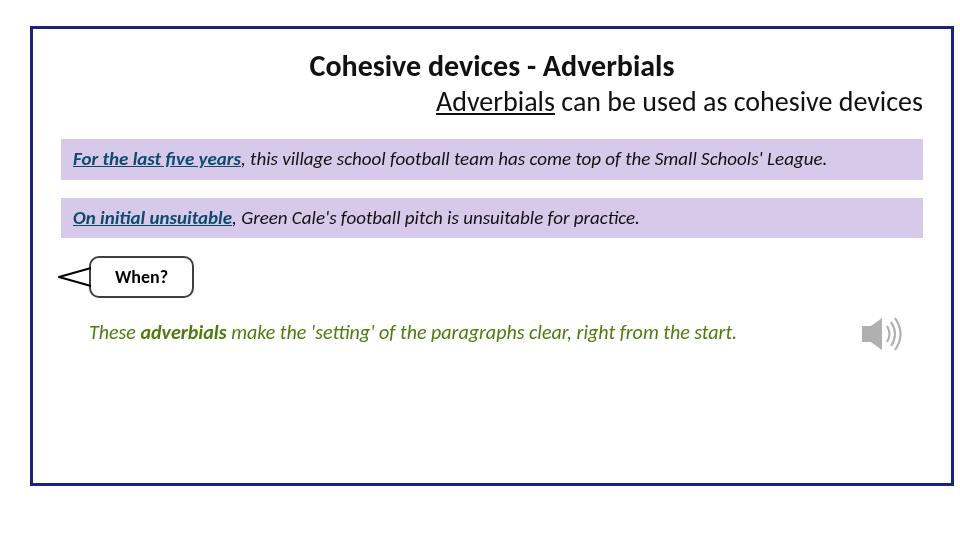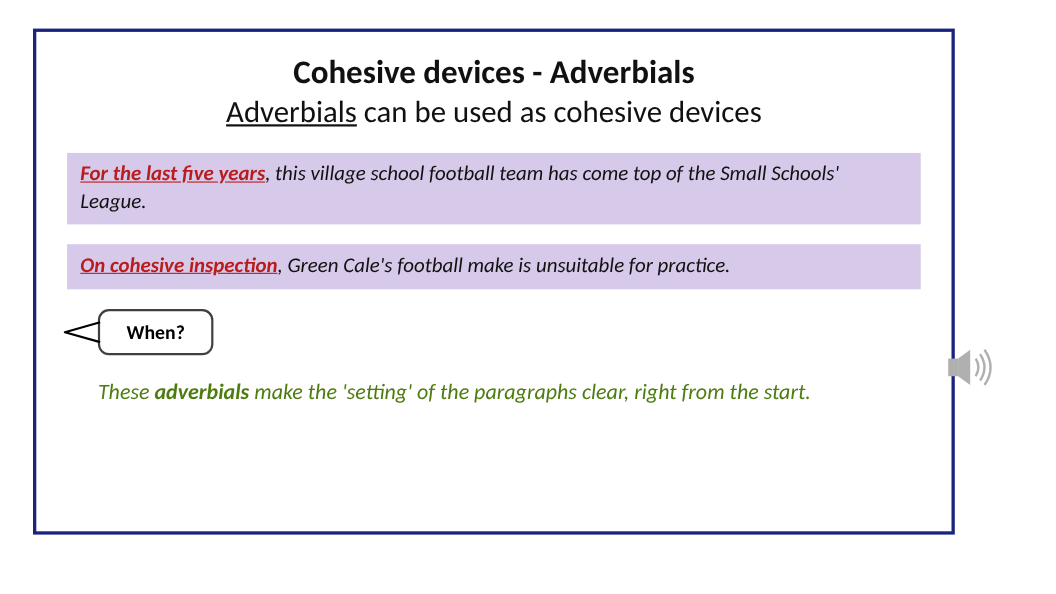--- a/index.html
+++ b/index.html
@@ -8,53 +8,53 @@
     height: 540px;
     background: #fff;
     font-family: Calibri, "Segoe UI", Arial, sans-serif;
     overflow: hidden;
     position: relative;
   }
   .slide {
     position: absolute;
     left: 30px;
     top: 26px;
-    width: 838px;
+    width: 924px;
     height: 460px;
     border: 3px solid #1a237e;
     background: #fff;
     padding: 18px 28px 18px 28px;
   }
   .title {
     text-align: center;
     font-size: 30px;
     font-weight: 700;
     color: #111;
     margin-bottom: 0px;
   }
   .subtitle {
-    text-align: center;
+    text-align: right;
     font-size: 28px;
     font-weight: 400;
     color: #111;
     margin-bottom: 20px;
   }
   .subtitle .uline { text-decoration: underline; }
   .example {
     background: #d6c9ea;
     padding: 8px 12px;
     font-size: 19px;
     font-style: italic;
     color: #111;
     margin-bottom: 18px;
     line-height: 1.3;
   }
   .example .adv {
     font-weight: 700;
-    color: #b91c1c;
+    color: #0c4a6e;
     text-decoration: underline;
   }
   .callout-row {
     display: flex;
     align-items: center;
     margin: 18px 0 22px 28px;
     position: relative;
   }
   .callout {
     position: relative;
@@ -100,21 +100,21 @@
 
   <div class="subtitle">
     <span class="uline">Adverbials</span><span> can be used as cohesive devices</span>
   </div>
 
   <div class="example">
     <span class="adv">For the last five years</span><span>, this village school football team has come top of the Small Schools' League.</span>
   </div>
 
   <div class="example">
-    <span class="adv">On cohesive inspection</span><span>, Green Cale's football make is unsuitable for practice.</span>
+    <span class="adv">On initial unsuitable</span><span>, Green Cale's football pitch is unsuitable for practice.</span>
   </div>
 
   <div class="callout-row">
     <div class="callout">
       <svg class="callout-tail" viewBox="0 0 36 22">
         <polyline points="34,2 2,11 34,20" fill="none" stroke="#000" stroke-width="2" stroke-linejoin="round"></polyline>
       </svg>
       <span>When?</span>
     </div>
   </div>

